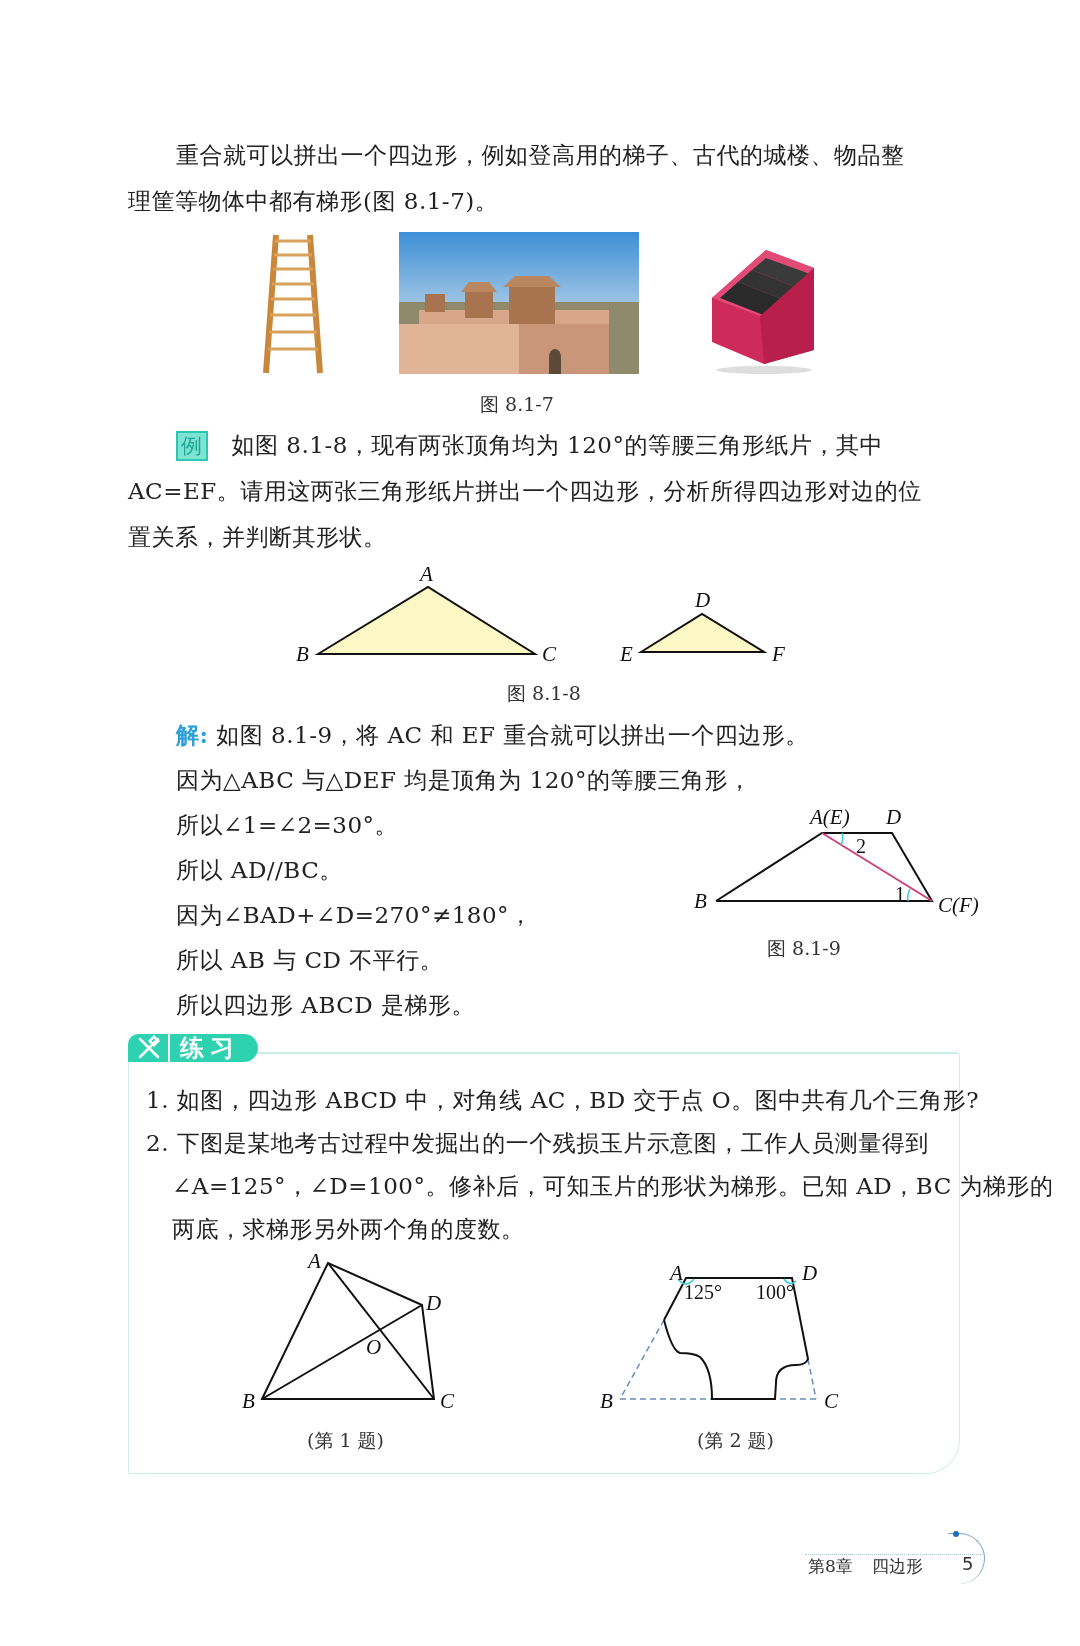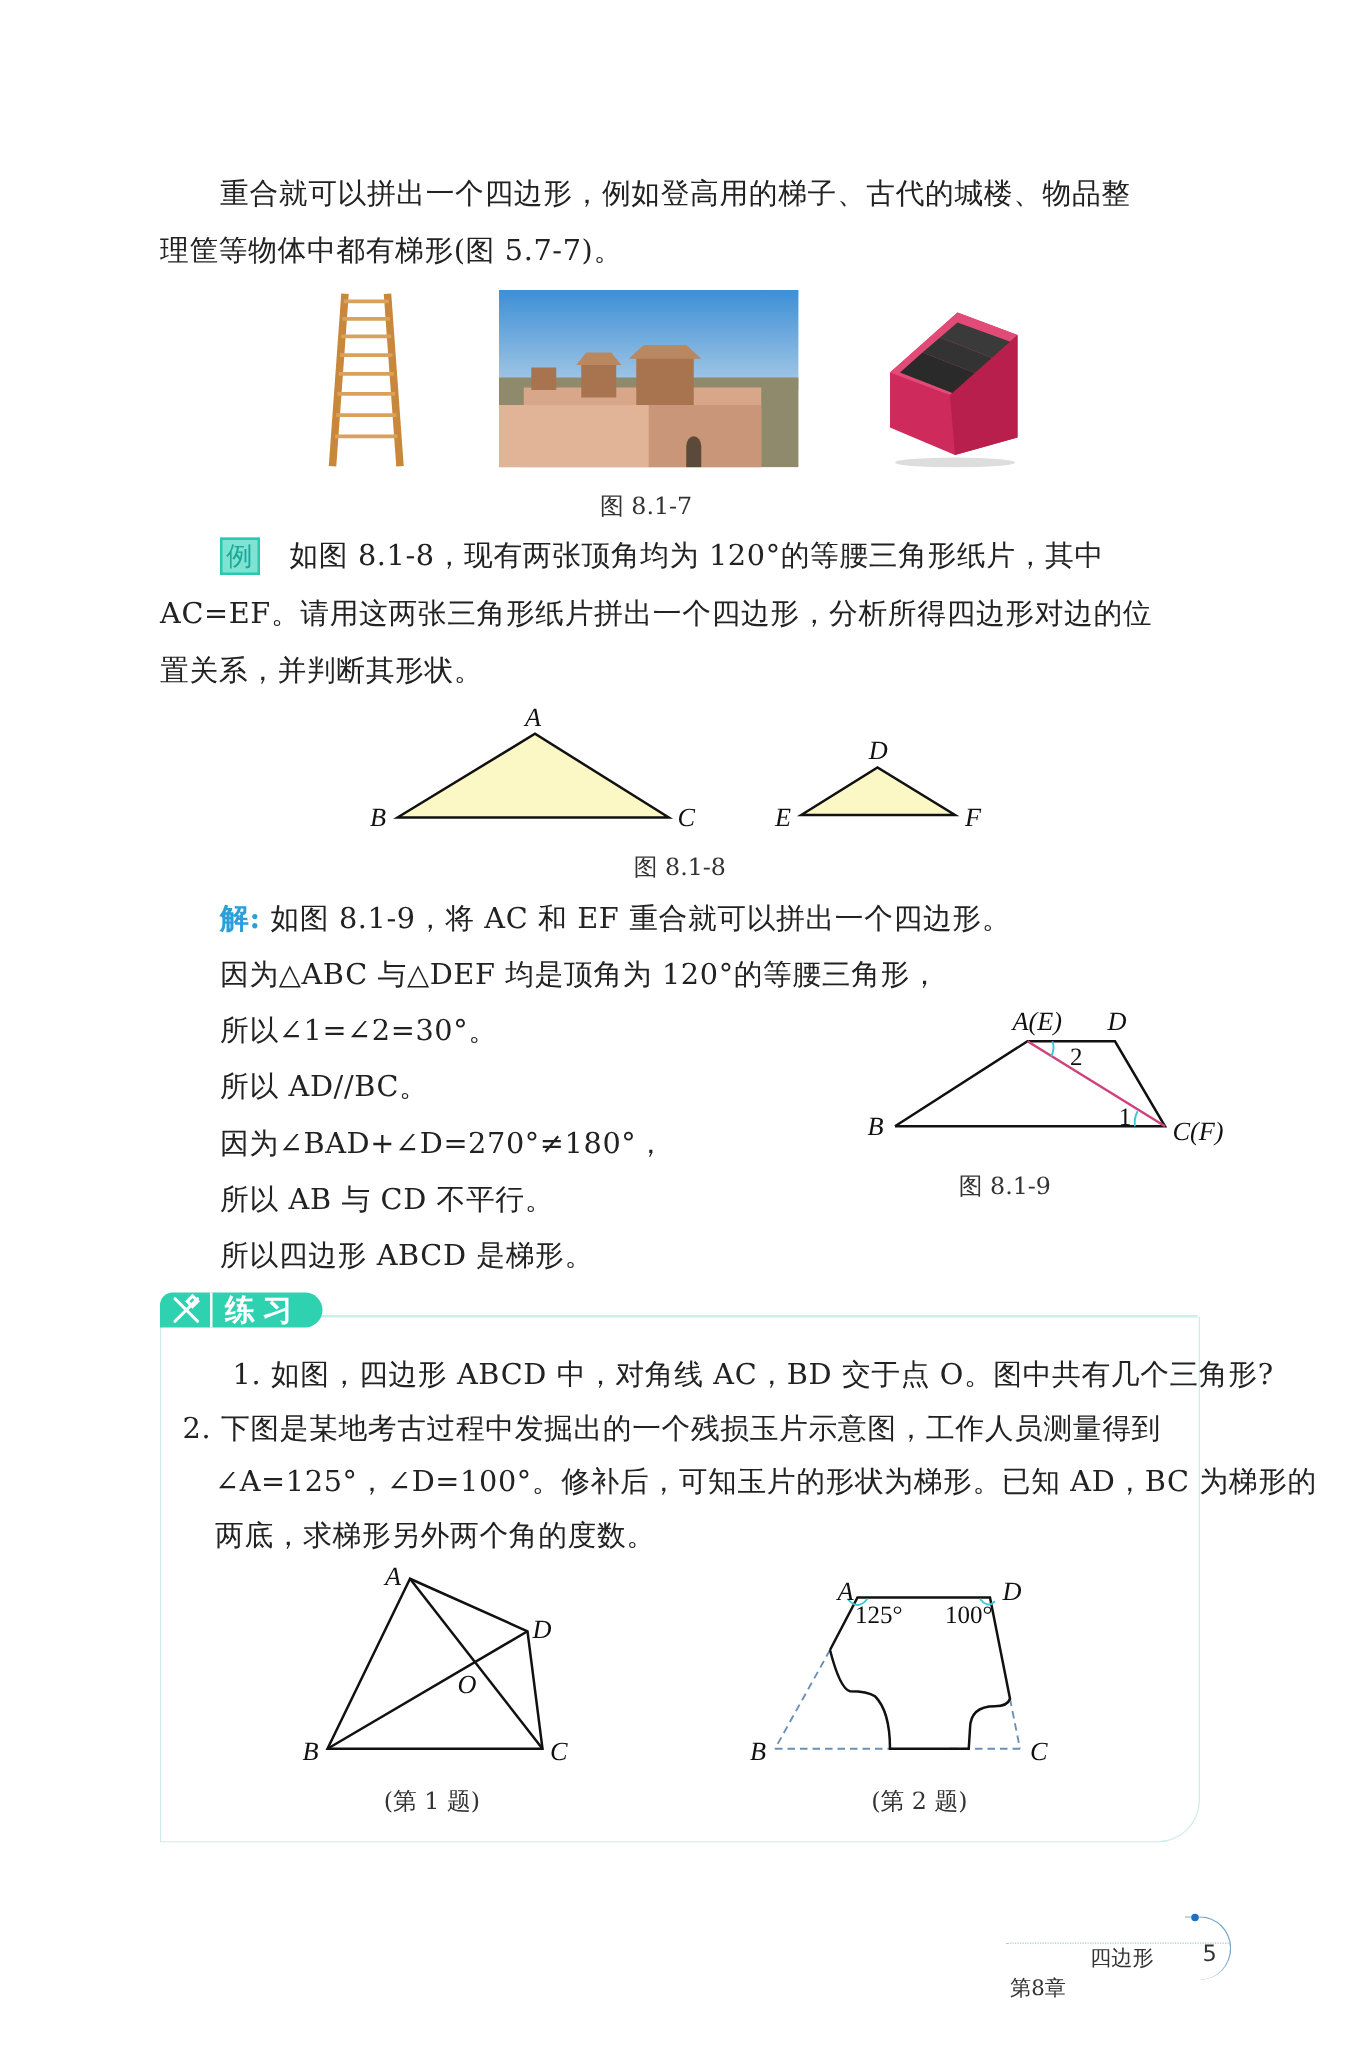--- a/index.html
+++ b/index.html
@@ -20,21 +20,21 @@
                   border-radius:10px 14px 14px 0; display:flex; align-items:center; }
   .practice-tab .t { color:#fff; font-family:"DejaVu Sans",sans-serif; font-weight:bold;
                      font-size:24px; letter-spacing:6px; margin-left:10px; }
   .practice-tab .sep { width:2px; height:28px; background:#fff; margin-left:6px; }
   .footer-text { font-size:17px; color:#333; }
 </style>
 </head>
 <body>
 
 <div class="abs txt" style="left:176px;top:132px;">重合就可以拼出一个四边形，例如登高用的梯子、古代的城楼、物品整</div>
-<div class="abs txt" style="left:128px;top:178px;">理筐等物体中都有梯形(图 5.7-7)。</div>
+<div class="abs txt" style="left:128px;top:178px;">理筐等物体中都有梯形(图 8.1-7)。</div>
 
 <div class="abs" style="left:262px;top:233px;width:62px;height:142px;">
   <svg width="62" height="142" viewBox="0 0 62 142">
     <line x1="14" y1="2" x2="4" y2="140" stroke="#c8873a" stroke-width="6"></line>
     <line x1="48" y1="2" x2="58" y2="140" stroke="#c8873a" stroke-width="6"></line>
     <g stroke="#d9a25b" stroke-width="3">
       <line x1="13" y1="8" x2="49" y2="8"></line>
         <line x1="12" y1="22" x2="50" y2="22"></line>
       <line x1="11" y1="36" x2="51" y2="36"></line>
         <line x1="10" y1="51" x2="52" y2="51"></line>
@@ -134,21 +134,21 @@
         <line x1="4" y1="4" x2="22" y2="22"></line>
           <line x1="22" y1="4" x2="4" y2="22"></line>
         <rect x="15" y="3" width="6" height="6" transform="rotate(45 18 6)"></rect>
       </g>
     </svg>
   </span>
   <span class="sep"></span>
   <span class="t">练习</span>
 </div>
 
-<div class="abs txt" style="left:146px;top:1077px;margin-left:40px;">1. 如图，四边形 ABCD 中，对角线 AC，BD 交于点 O。图中共有几个三角形?</div>
+<div class="abs txt" style="left:146px;top:1077px;">1. 如图，四边形 ABCD 中，对角线 AC，BD 交于点 O。图中共有几个三角形?</div>
 <div class="abs txt" style="left:146px;top:1120px;">2. 下图是某地考古过程中发掘出的一个残损玉片示意图，工作人员测量得到</div>
 <div class="abs txt" style="left:172px;top:1163px;">∠A=125°，∠D=100°。修补后，可知玉片的形状为梯形。已知 AD，BC 为梯形的</div>
 <div class="abs txt" style="left:172px;top:1206px;">两底，求梯形另外两个角的度数。</div>
 
 <div class="abs" style="left:236px;top:1255px;width:230px;height:160px;">
   <svg width="230" height="160" viewBox="0 0 230 160">
     <g stroke="#111" stroke-width="2" fill="none">
       <polygon points="92,8 26,144 198,144 186,50"></polygon>
       <line x1="92" y1="8" x2="198" y2="144"></line>
       <line x1="26" y1="144" x2="186" y2="50"></line>
@@ -179,15 +179,15 @@
   <span class="abs lbl" style="left:0px;top:124px;">B</span>
   <span class="abs lbl" style="left:224px;top:124px;">C</span>
   <span class="abs num" style="left:84px;top:16px;">125°</span>
   <span class="abs num" style="left:156px;top:16px;">100°</span>
 </div>
 <div class="abs cap" style="left:697px;top:1428px;">(第 2 题)</div>
 
 <div class="abs" style="left:805px;top:1554px;width:178px;height:2px;border-top:1.5px dotted #a8c8d4;"></div>
 <div class="abs" style="left:948px;top:1533px;width:36px;height:50px;border:1.5px solid #7aa6c8;border-left:none;border-bottom:none;border-radius:0 30px 30px 0;"></div>
 <div class="abs" style="left:953px;top:1531px;width:6px;height:6px;border-radius:50%;background:#1f6fc4;"></div>
-<div class="abs footer-text" style="left:808px;top:1555px;margin-top:24px;">第8章</div>
+<div class="abs footer-text" style="left:808px;top:1555px;">第8章</div>
 <div class="abs footer-text" style="left:872px;top:1555px;">四边形</div>
 <div class="abs" style="left:962px;top:1553px;font-family:'DejaVu Sans',sans-serif;font-size:18px;color:#333;">5</div>
 
 </body></html>

